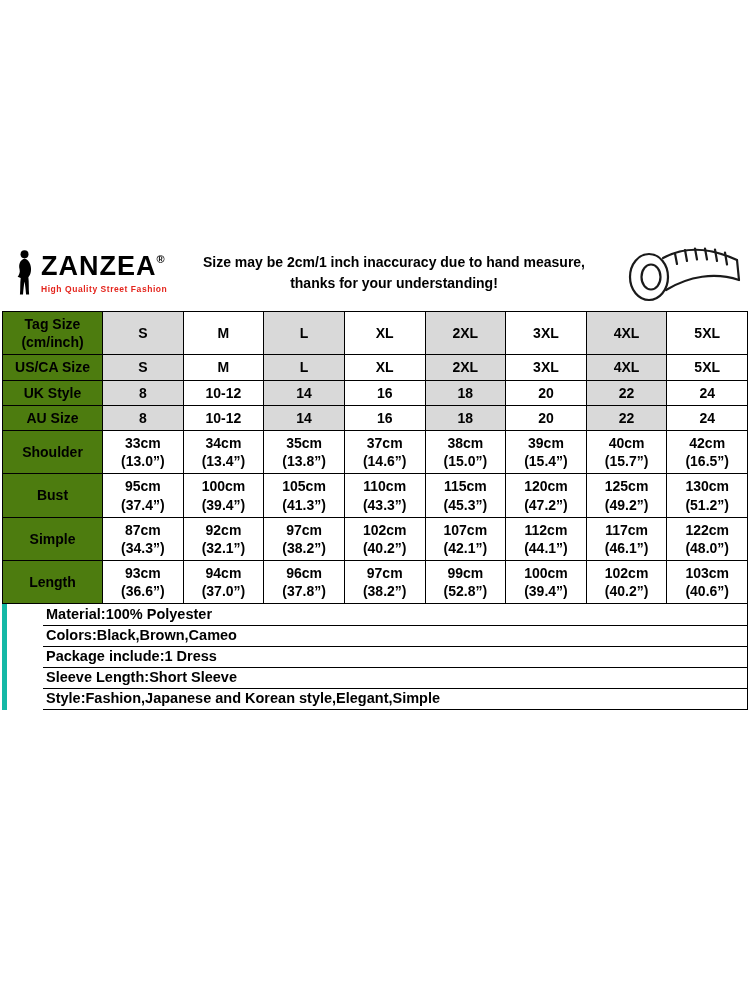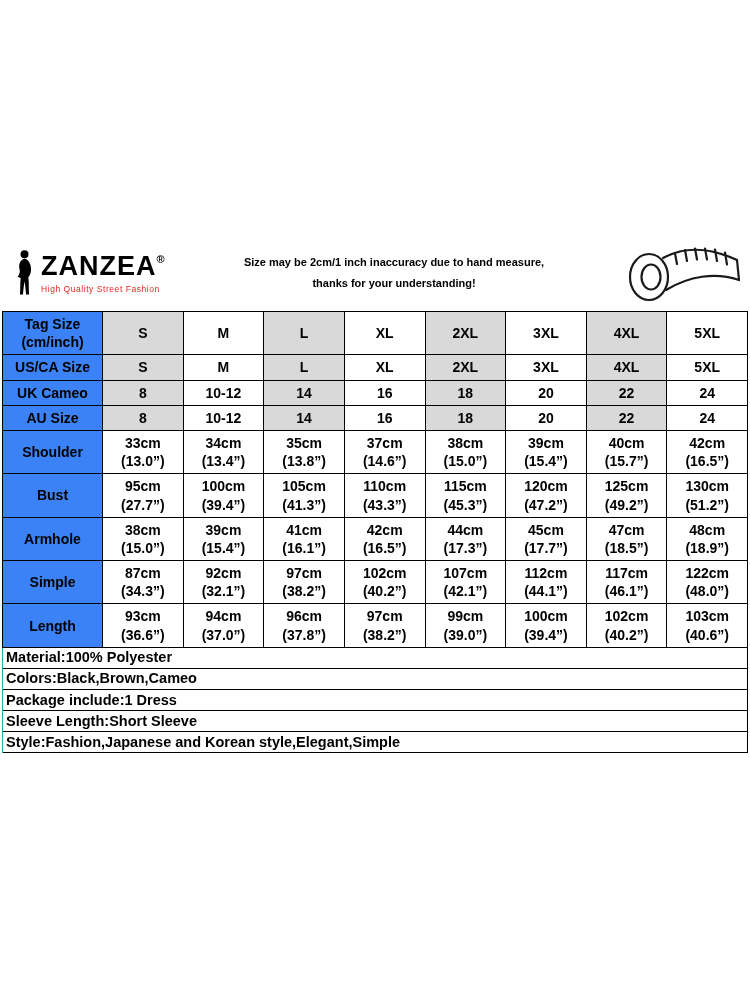--- a/index.html
+++ b/index.html
@@ -44,29 +44,29 @@
   }
   .brand-reg {
     font-size: 11px;
     font-weight: bold;
     line-height: 1;
     margin-top: 1px;
   }
   .brand-tagline {
     margin-top: 4px;
     font-size: 8.5px;
-    font-weight: normal;
+    font-weight: bold;
     letter-spacing: 0.55px;
     color: #e4251d;
     white-space: nowrap;
   }
   .notice {
     flex: 1 1 auto;
     text-align: center;
-    font-size: 11px;
+    font-size: 14px;
     font-weight: bold;
     line-height: 21px;
   }
   .tape {
     flex: 0 0 auto;
     width: 132px;
     display: flex;
     justify-content: center;
   }
   
@@ -80,29 +80,30 @@
     text-align: center;
     vertical-align: middle;
     font-weight: bold;
     font-size: 14px;
     line-height: 1.3;
     padding: 3px 1px;
     white-space: pre-line;
     background: #ffffff;
   }
   .size-table td.lab {
-    background: #3b82f6;
+    background: #4d7c0f;
     font-size: 14px;
   }
   .size-table td.shade { background: #d9d9d9; }
   col.col-label { width: 100px; }
   
   .details {
-    border-left: 1px solid #14b8a6;
+    border-left: 5px solid #14b8a6;
     border-right: 1px solid #000;
+    padding-left: 36px;
   }
   .detail-line {
     border-bottom: 1px solid #000;
     font-size: 14.5px;
     font-weight: bold;
     line-height: 1.18;
     padding: 1.5px 3px 1.5px 3px;
   }
 </style>
 </head>
@@ -183,21 +184,21 @@
             <td class="shade">S</td>
             <td>M</td>
             <td class="shade">L</td>
             <td>XL</td>
             <td class="shade">2XL</td>
             <td>3XL</td>
             <td class="shade">4XL</td>
             <td>5XL</td>
           </tr>
           <tr>
-            <td class="lab">UK Cameo</td>
+            <td class="lab">UK Style</td>
             <td class="shade">8</td>
             <td>10-12</td>
             <td class="shade">14</td>
             <td>16</td>
             <td class="shade">18</td>
             <td>20</td>
             <td class="shade">22</td>
             <td>24</td>
           </tr>
           <tr>
@@ -226,54 +227,35 @@
             <td>39cm
 (15.4”)</td>
             <td>40cm
 (15.7”)</td>
             <td>42cm
 (16.5”)</td>
           </tr>
           <tr>
             <td class="lab">Bust</td>
             <td>95cm
-(27.7”)</td>
+(37.4”)</td>
             <td>100cm
 (39.4”)</td>
             <td>105cm
 (41.3”)</td>
             <td>110cm
 (43.3”)</td>
             <td>115cm
 (45.3”)</td>
             <td>120cm
 (47.2”)</td>
             <td>125cm
 (49.2”)</td>
             <td>130cm
 (51.2”)</td>
-          </tr>
-          <tr>
-            <td class="lab">Armhole</td>
-            <td>38cm
-(15.0”)</td>
-            <td>39cm
-(15.4”)</td>
-            <td>41cm
-(16.1”)</td>
-            <td>42cm
-(16.5”)</td>
-            <td>44cm
-(17.3”)</td>
-            <td>45cm
-(17.7”)</td>
-            <td>47cm
-(18.5”)</td>
-            <td>48cm
-(18.9”)</td>
           </tr>
           <tr>
             <td class="lab">Simple</td>
             <td>87cm
 (34.3”)</td>
             <td>92cm
 (32.1”)</td>
             <td>97cm
 (38.2”)</td>
             <td>102cm
@@ -291,21 +273,21 @@
             <td class="lab">Length</td>
             <td>93cm
 (36.6”)</td>
             <td>94cm
 (37.0”)</td>
             <td>96cm
 (37.8”)</td>
             <td>97cm
 (38.2”)</td>
             <td>99cm
-(39.0”)</td>
+(52.8”)</td>
             <td>100cm
 (39.4”)</td>
             <td>102cm
 (40.2”)</td>
             <td>103cm
 (40.6”)</td>
           </tr>
         </tbody>
     </table>
 

